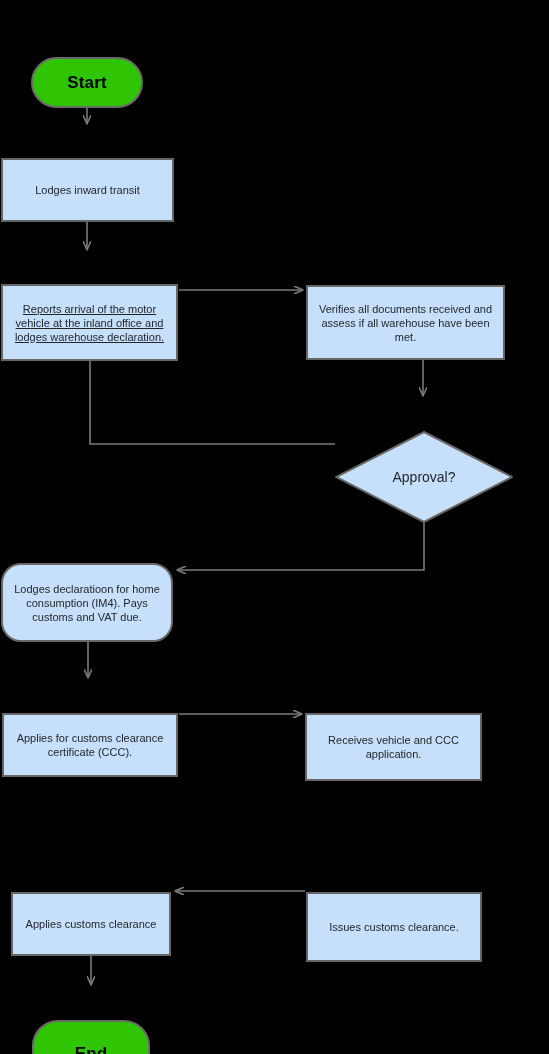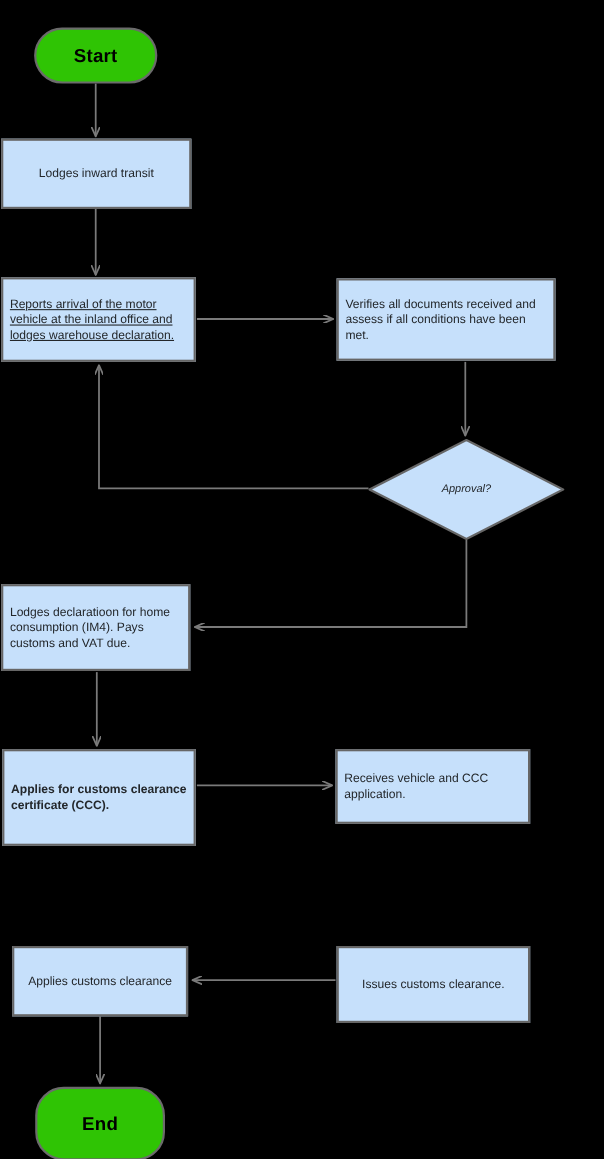--- a/index.html
+++ b/index.html
@@ -22,20 +22,22 @@
     width: 549px;
     height: 1054px;
     pointer-events: none;
   }
   .node {
     position: absolute;
     box-sizing: border-box;
     display: flex;
     align-items: center;
     justify-content: center;
+    text-align: center;
+    margin-top: 32px;
   }
   .node.process {
     background: #c6e0fb;
     border: 2px solid #666666;
     color: #23272b;
     font-size: 11px;
     line-height: 14px;
     padding: 5px 6px;
   }
   .node.terminator {
@@ -44,23 +46,22 @@
     border-radius: 26px;
     color: #000000;
     font-size: 17px;
     font-weight: bold;
     letter-spacing: 0.2px;
   }
   .node.decision {
     background: transparent;
     border: none;
     color: #23272b;
-    font-size: 10px;
+    font-size: 14px;
     line-height: 14px;
-    font-style: italic;
   }
   .diamond-shape {
     position: absolute;
     left: 0;
     top: 0;
     width: 100%;
     height: 100%;
   }
   .decision-label {
     position: relative;
@@ -96,32 +97,32 @@
       <div class="node terminator" style="left: 31px; top: 25px; width: 112px; height: 51px;">
         <span>Start</span>
       </div>
       <div class="node process" style="left: 1px; top: 126px; width: 173px; height: 64px;">
         <span>Lodges inward transit</span>
       </div>
       <div class="node process" style="left: 1px; top: 252px; width: 177px; height: 77px; text-decoration: underline;">
         <span>Reports arrival of the motor vehicle at the inland office and lodges warehouse declaration.</span>
       </div>
       <div class="node process" style="left: 306px; top: 253px; width: 199px; height: 75px;">
-        <span>Verifies all documents received and assess if all conditions have been met.</span>
+        <span>Verifies all documents received and assess if all warehouse have been met.</span>
       </div>
       <div class="node decision" style="left: 335px; top: 399px; width: 178px; height: 92px;">
         <svg class="diamond-shape" viewBox="0 0 178 92" preserveAspectRatio="none">
           <polygon points="89,1 177,46 89,91 1,46" fill="#c6e0fb" stroke="#666666" stroke-width="2"></polygon>
         </svg>
         <span class="decision-label">Approval?</span>
       </div>
-      <div class="node process" style="left: 1px; top: 531px; width: 172px; height: 79px;">
+      <div class="node process" style="left: 1px; top: 531px; width: 172px; height: 79px; border-radius: 20px;">
         <span>Lodges declaratioon for home consumption (IM4). Pays customs and VAT due.</span>
       </div>
-      <div class="node process" style="left: 2px; top: 681px; width: 176px; height: 88px; font-weight: bold;">
+      <div class="node process" style="left: 2px; top: 681px; width: 176px; height: 64px;">
         <span>Applies for customs clearance certificate (CCC).</span>
       </div>
       <div class="node process" style="left: 305px; top: 681px; width: 177px; height: 68px;">
         <span>Receives vehicle and CCC application.</span>
       </div>
       <div class="node process" style="left: 11px; top: 860px; width: 160px; height: 64px;">
         <span>Applies customs clearance</span>
       </div>
       <div class="node process" style="left: 306px; top: 860px; width: 176px; height: 70px;">
         <span>Issues customs clearance.</span>

